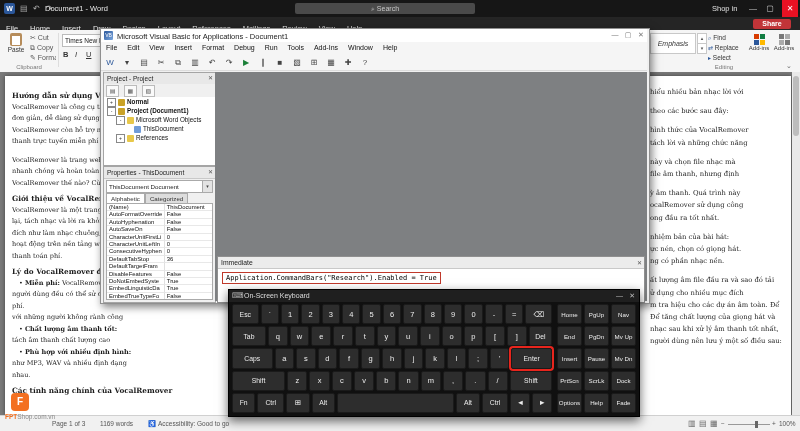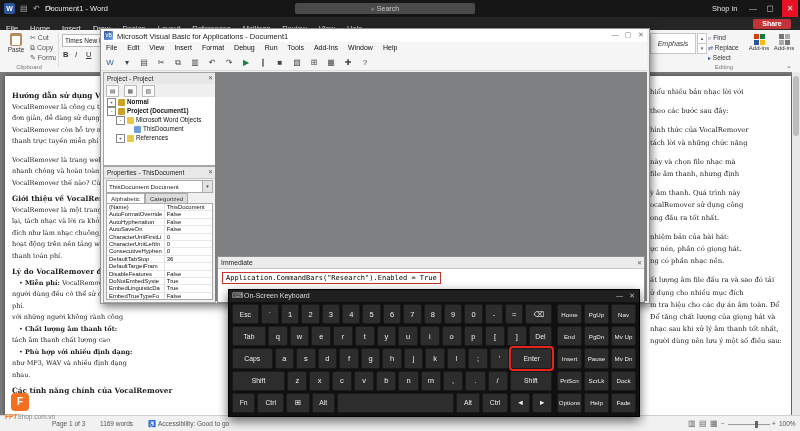--- a/index.html
+++ b/index.html
@@ -257,42 +257,42 @@
           <div class="dline">đích như làm nhạc chuông, beat karaoke.</div>
           <div class="dline">hoạt động trên nền tảng web nên người</div>
           <div class="dline">thanh toán phí.</div>
           <div class="dline dhead">Lý do VocalRemover được ưa chuộng</div>
           <div class="dline dbullet"><span>• </span><span style="font-weight: bold;">Miễn phí:</span> VocalRemover cho phép</div>
           <div class="dline">người dùng đều có thể sử dụng mà</div>
           <div class="dline">phí.</div>
           <div class="dline">với những người không rành công</div>
           <div class="dline dbullet"><span>• </span><span style="font-weight: bold;">Chất lượng âm thanh tốt:</span></div>
           <div class="dline">tách âm thanh chất lượng cao</div>
-          <div class="dline dbullet"><span>• </span><span style="font-weight: bold;">Phù hợp với nhiều định dạng:</span></div>
+          <div class="dline dbullet"><span>• </span><span style="font-weight: bold;">Phù hợp với nhiều định hình:</span></div>
           <div class="dline">như MP3, WAV và nhiều định dạng</div>
           <div class="dline">nhau.</div>
           <div class="dline dhead">Các tính năng chính của VocalRemover</div>
         </div>
       <div id="doc-right">
           <div class="dline">hiểu nhiều bản nhạc lời với</div>
           <div class="dgap"></div>
           <div class="dline">theo các bước sau đây:</div>
           <div class="dgap"></div>
           <div class="dline">hình thức của VocalRemover</div>
           <div class="dline">tách lời và những chức năng</div>
           <div class="dgap"></div>
           <div class="dline">này và chọn file nhạc mà</div>
           <div class="dline">file âm thanh, nhưng định</div>
           <div class="dgap"></div>
           <div class="dline">ỳ âm thanh. Quá trình này</div>
           <div class="dline">ocalRemover sử dụng công</div>
           <div class="dline">ong đầu ra tốt nhất.</div>
           <div class="dgap"></div>
           <div class="dline">nhiệm bản của bài hát:</div>
-          <div class="dline">ực nén, phần có giọng hát.</div>
+          <div class="dline">ực nén, chọn có giọng hát.</div>
           <div class="dline">ng có phần nhạc nền.</div>
           <div class="dgap"></div>
           <div class="dline">ất lượng âm file đầu ra và sao đó tải</div>
           <div class="dline">ử dụng cho nhiều mục đích</div>
           <div class="dline">m tra hiệu cho các dự án âm toàn. Để</div>
           <div class="dline wrap">Để tăng chất lượng của giọng hát và nhạc sau khi xử lý âm thanh tốt nhất, người dùng nên lưu ý một số điều sau:</div>
         </div>
     </div>
   </div>
   <div id="doc-scrollbar" class="abs z1"></div>

